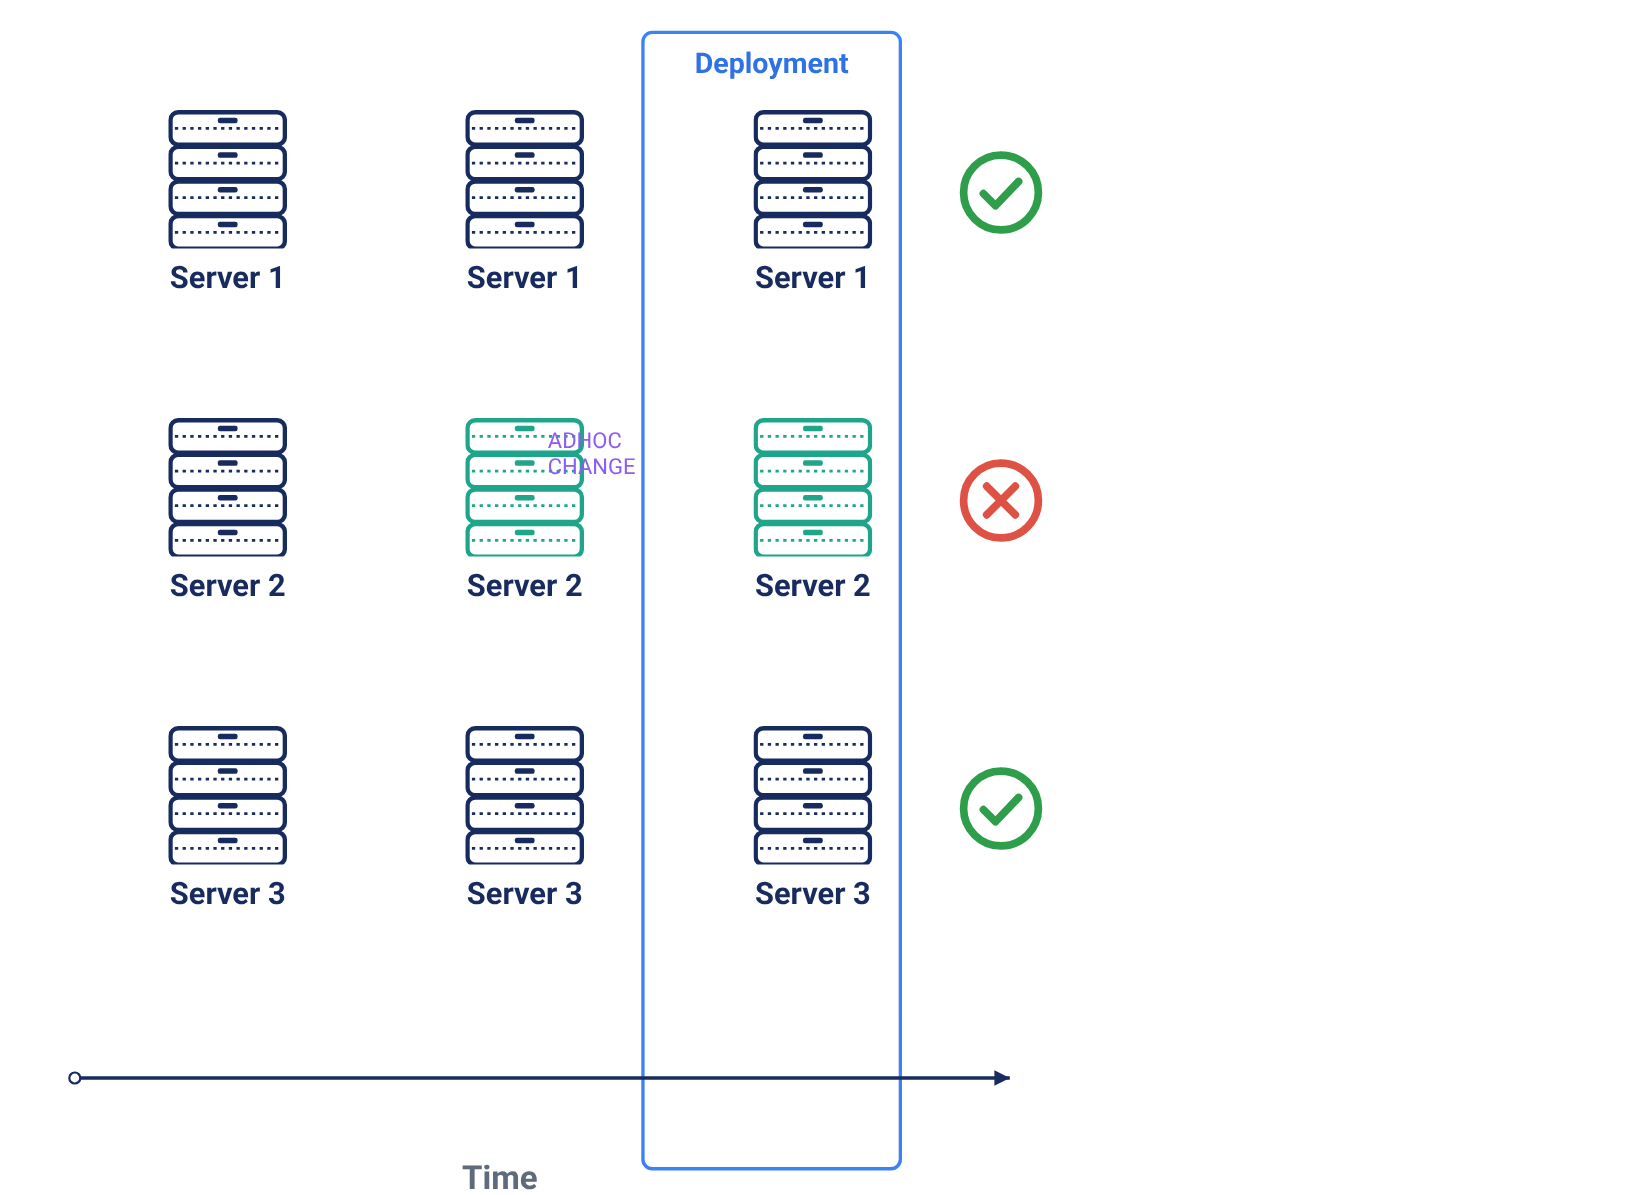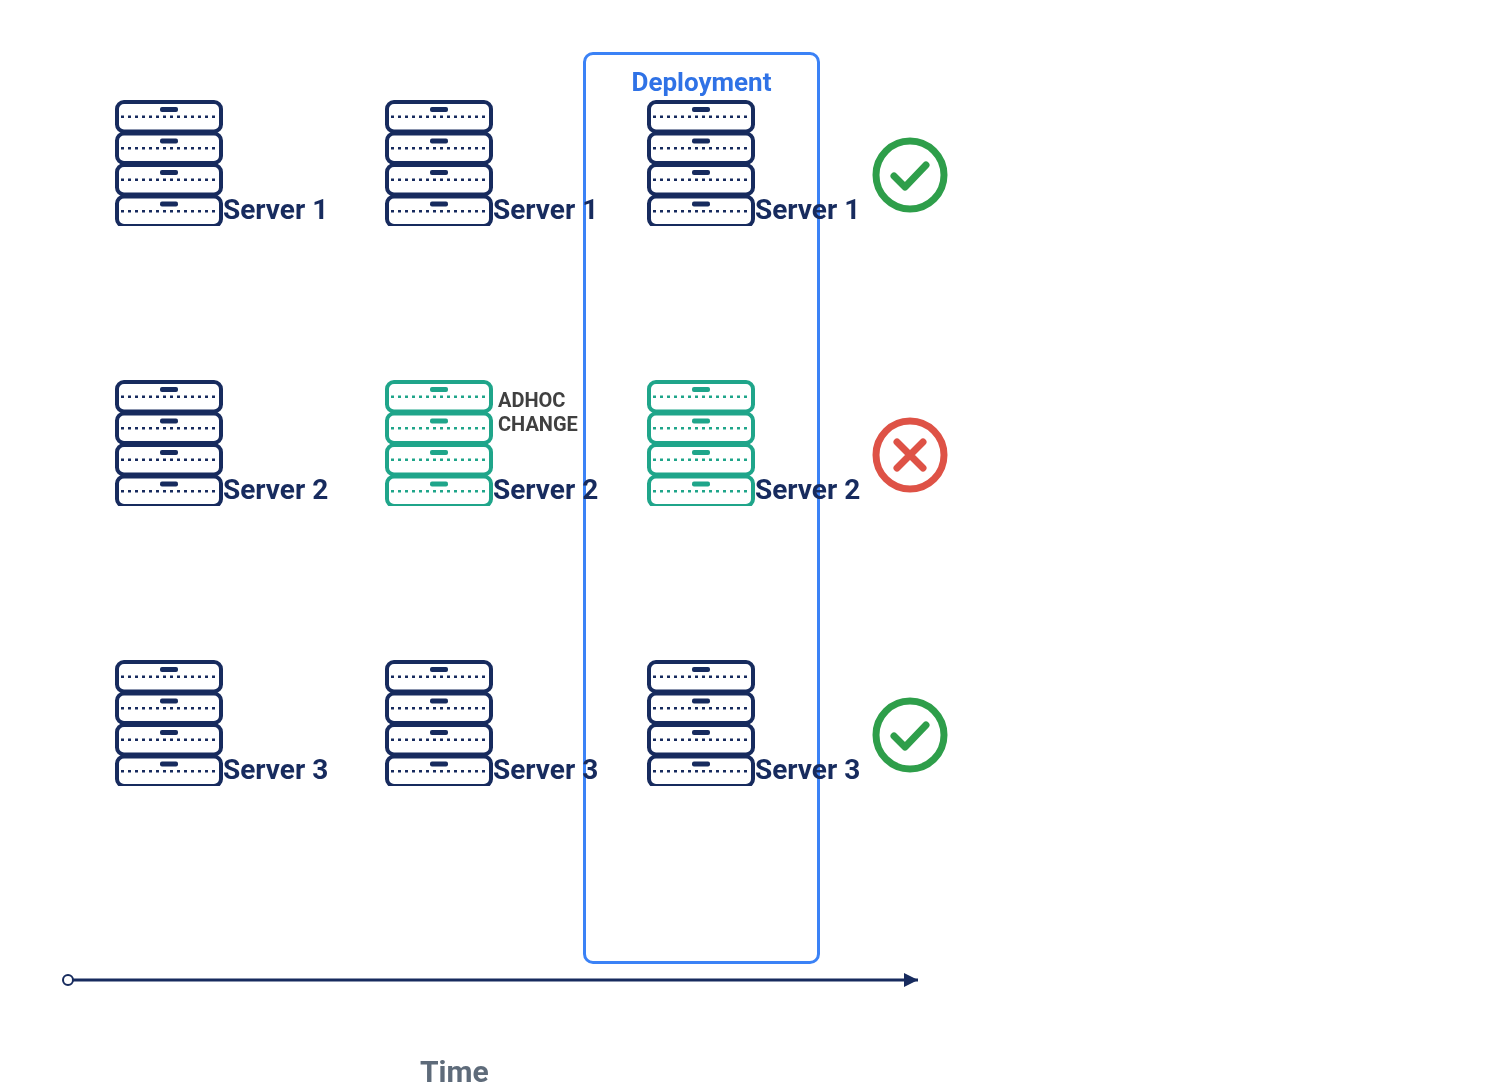--- a/index.html
+++ b/index.html
@@ -1,33 +1,33 @@
 <!DOCTYPE html>
 <html><head>
 <meta charset="utf-8">
 <style>
   * { box-sizing: border-box; margin: 0; padding: 0; }
   body { font-family: -apple-system, BlinkMacSystemFont, "Segoe UI", Roboto, Helvetica, Arial, sans-serif; background: #fff; width: 1487px; height: 1086px; position: relative; }
   .canvas { position: absolute; inset: 0; }
   .deploy-box { position: absolute; border: 3px solid #3b82f6; border-radius: 10px; }
   .deploy-label { position: absolute; color: #2f72e6; font-weight: 700; font-size: 26px; text-align: center; width: 100%; }
-  .server-group { position: absolute; display: flex; align-items: flex-end; }
+  .server-group { position: absolute; display: flex; flex-direction: column; align-items: center; margin-left: 38px; }
   .server-label { color: #172b5e; font-weight: 700; font-size: 28px; margin-top: 10px; white-space: nowrap; }
-  .adhoc { position: absolute; color: #404040; font-weight: 700; font-size: 20px; line-height: 1.2; }
+  .adhoc { position: absolute; color: #8b5cf6; font-weight: 400; font-size: 20px; line-height: 1.2; }
   .status-circle { position: absolute; }
   .fail-text { position: absolute; color: #de5246; font-weight: 700; font-size: 30px; line-height: 1.35; }
   .time-label { position: absolute; color: #5e6b7a; font-weight: 700; font-size: 30px; }
   svg { display: block; }
 </style>
 </head>
 <body>
 
 <div class="canvas">
 
-  <div class="deploy-box" style="left:583px; top:28px; width:237px; height:912px;margin-top:24px;">
+  <div class="deploy-box" style="left:583px; top:28px; width:237px; height:1036px;">
     <div class="deploy-label" style="top:12px;">Deployment</div>
   </div>
 
   <div class="server-group" style="left:115px; top:100px;">
     <span></span>
     <div class="svr navy">
         <svg width="108" height="126" viewBox="0 0 108 126">
           <rect x="2" y="2" width="104" height="29.5" rx="7" ry="7" fill="none" stroke="#172b5e" stroke-width="4"></rect>
           <line x1="6" y1="16.75" x2="102" y2="16.75" stroke="#172b5e" stroke-width="2.5" stroke-dasharray="3 4"></line>
           <rect x="45" y="7" width="18" height="5" rx="2" fill="#172b5e"></rect>

